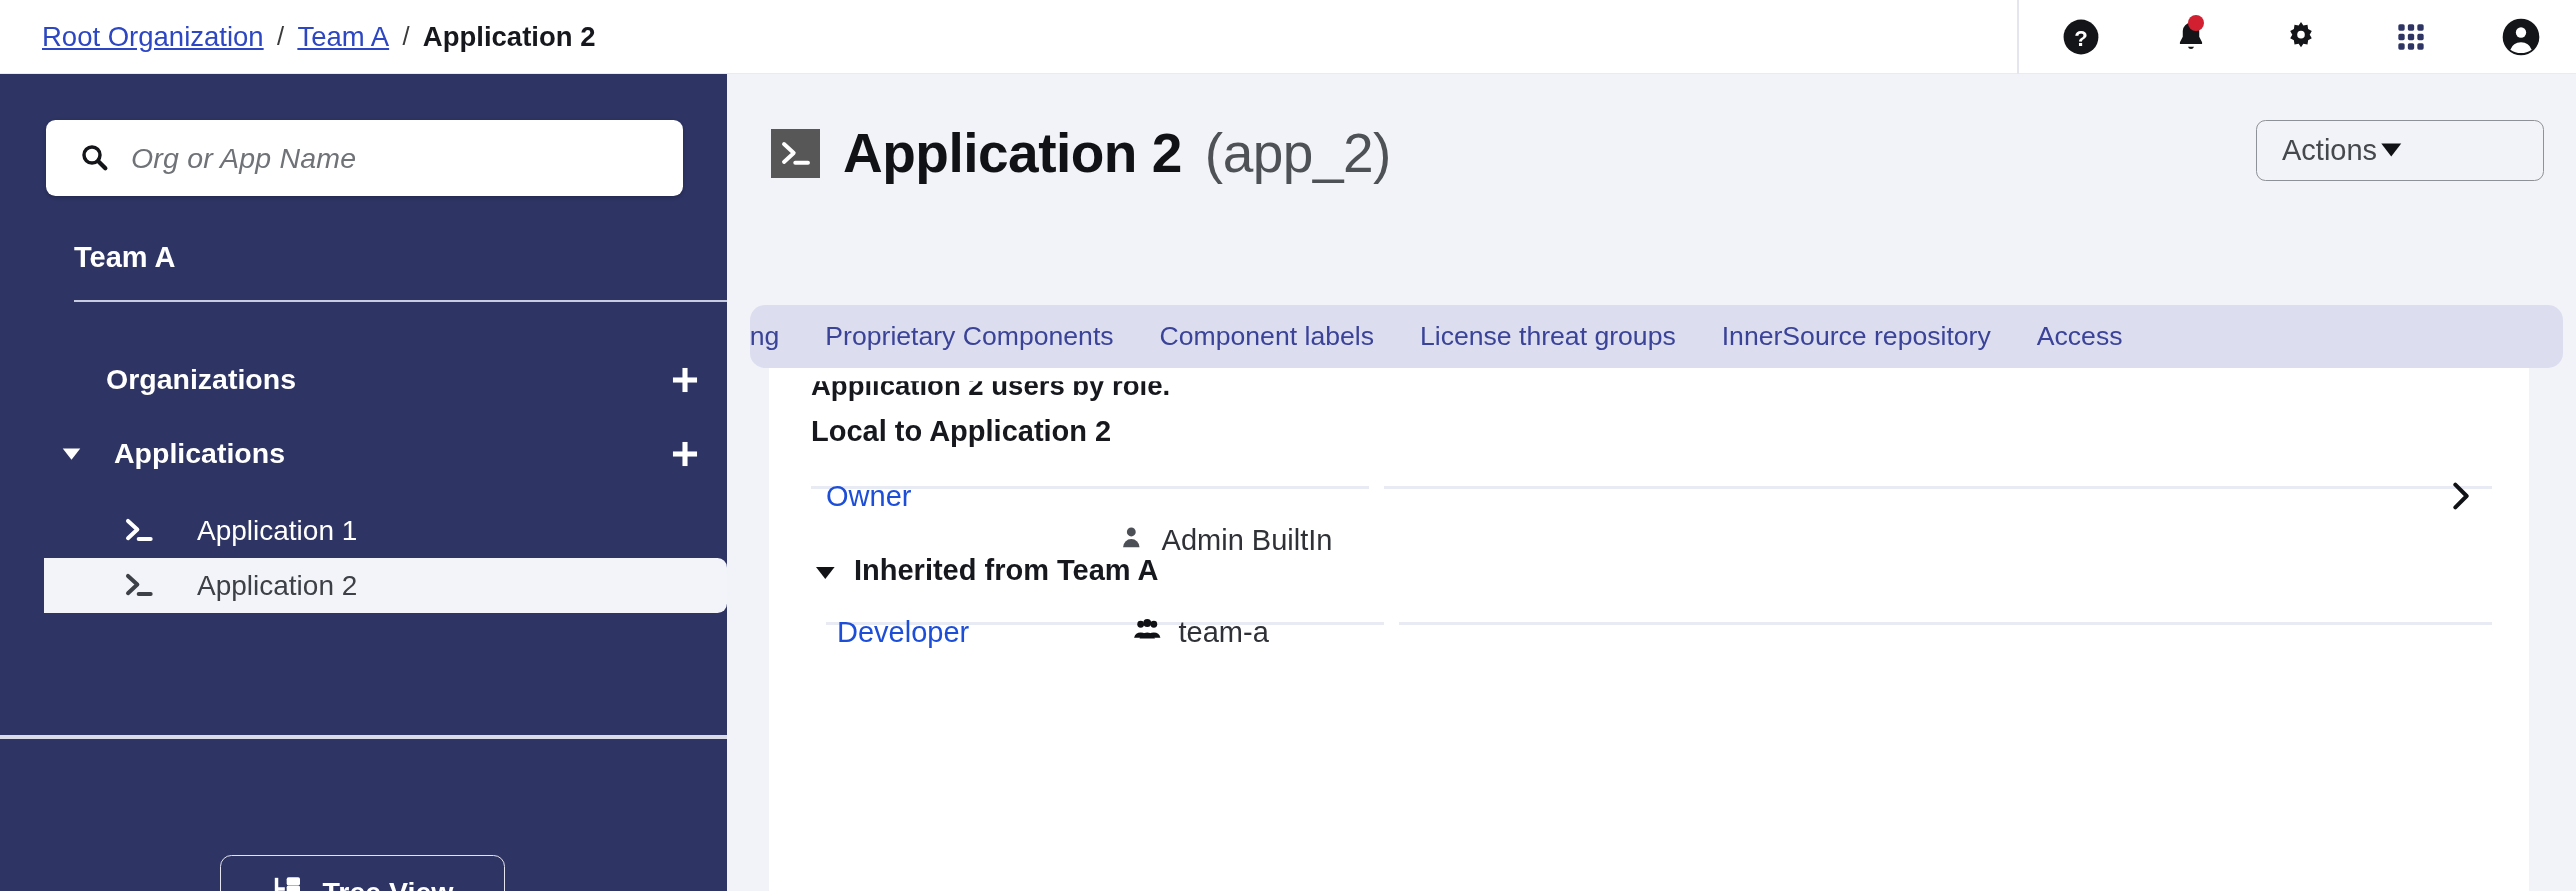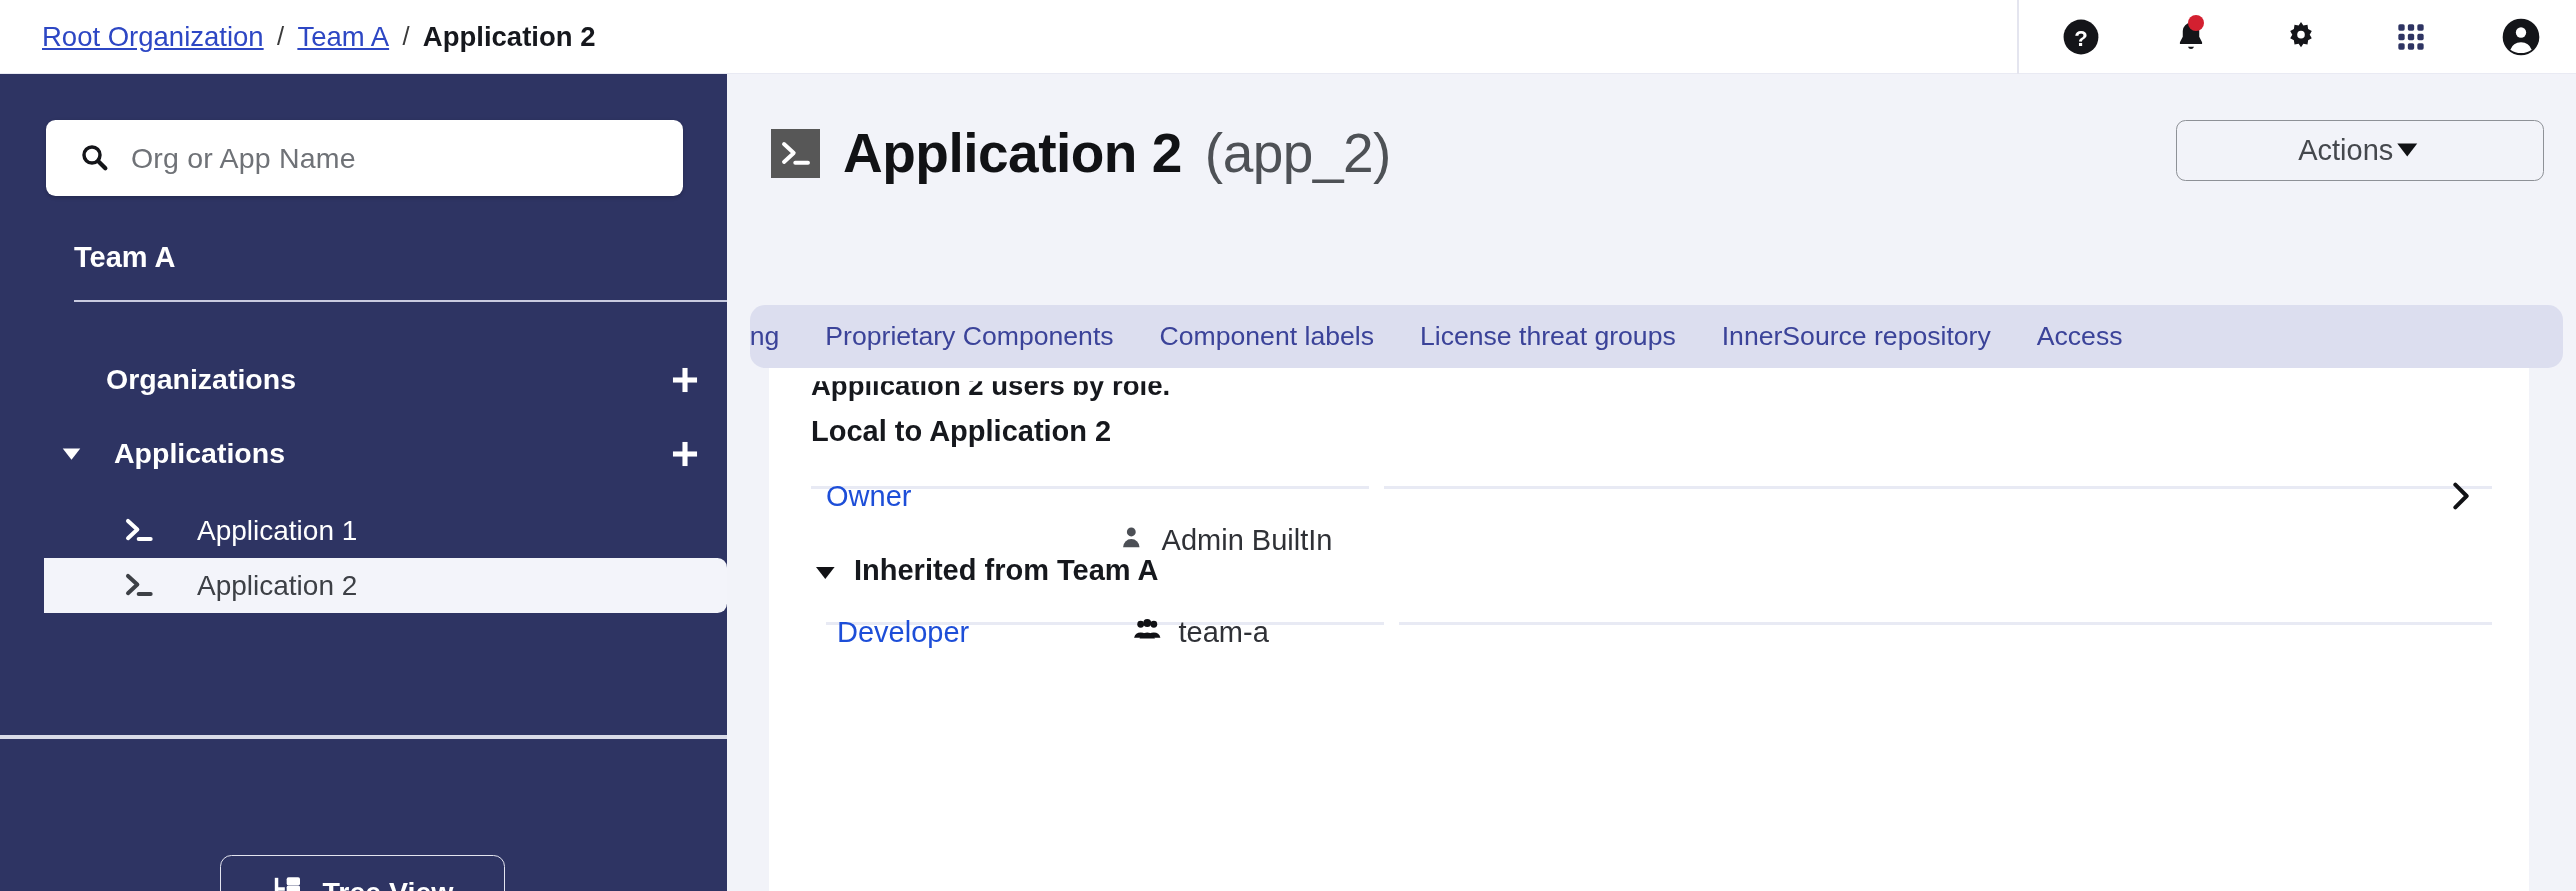--- a/index.html
+++ b/index.html
@@ -52,20 +52,21 @@
   
   .sidebar {
     position: absolute; left: 0; top: 74px; width: 727px; height: 818px;
     background: #2e3463;
   }
   .search-wrap {
     position: absolute; left: 46px; top: 46px; width: 637px; height: 76px;
     background: #ffffff; border-radius: 9.5px;
     display: flex; align-items: center; gap: 21px; padding: 0 32px;
     box-shadow: 0 1.9px 3.8px rgba(0,0,0,0.18);
+    font-style: italic;
   }
   .search-ph {
     font-size: 28.5px; color: #6f7277; letter-spacing: 0.2px;
   }
   .org-title {
     position: absolute; left: 74px; top: 167px;
     font-size: 29px; font-weight: 700; color: #ffffff;
   }
   .org-rule {
     position: absolute; left: 74px; top: 226px; width: 653px; height: 1.9px;
@@ -124,23 +125,23 @@
   .page-title {
     font-size: 55px; font-weight: 700; color: #111215;
     letter-spacing: -0.5px; white-space: nowrap;
   }
   .page-subtitle {
     font-size: 55px; font-weight: 400; color: #4e5156;
     letter-spacing: -0.5px; white-space: nowrap;
   }
   .actions-btn {
     position: absolute; right: 32px; top: 46px;
-    width: 368px; height: 61px;
+    width: 288px; height: 61px;
     background: #f2f3f9; border: 1.9px solid #8e9197; border-radius: 9.5px;
-    display: flex; align-items: center; justify-content: center;
+    display: flex; align-items: center; justify-content: flex-start;
     padding: 16px 25px; cursor: pointer;
   }
   .actions-label { font-size: 29px; color: #45484d; }
 
   
   .tabbar {
     position: absolute; left: 23px; top: 231px;
     width: 1813px; height: 63px;
     background: #dcdeef; border-radius: 15px;
     display: flex; align-items: center; overflow: hidden;

